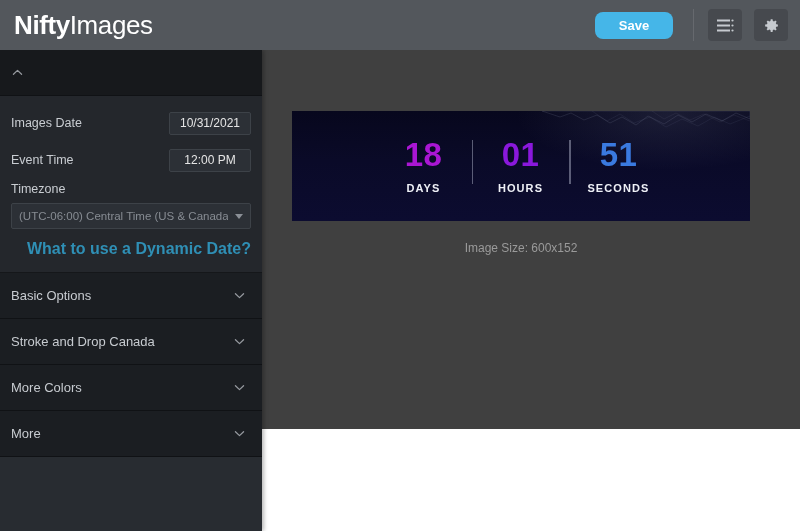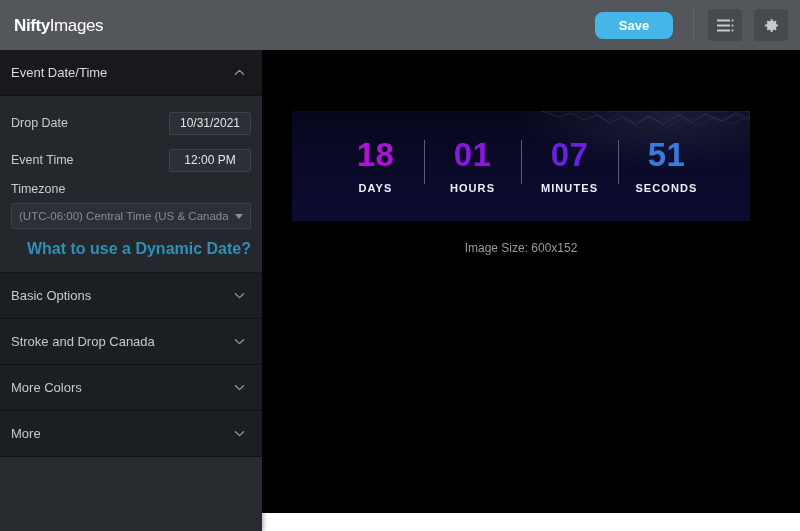--- a/index.html
+++ b/index.html
@@ -29,21 +29,21 @@
     width: 800px;
     height: 50px;
     background: #53575c;
     display: flex;
     align-items: center;
     box-sizing: border-box;
     padding: 0 12px 0 14px;
     z-index: 20;
   }
   .logo {
-    font-size: 17px;
+    font-size: 26px;
     letter-spacing: -0.4px;
     color: #ffffff;
     line-height: 1;
     user-select: none;
     white-space: nowrap;
   }
   .logo .bold { font-weight: bold; }
   .logo .light { font-weight: 300; }
 
   .header-right {
@@ -212,22 +212,22 @@
     font-weight: bold;
     text-decoration: none;
     cursor: pointer;
   }
 
   
   .main {
     position: absolute;
     top: 50px; left: 262px;
     width: 538px;
-    height: 463px;
-    background: #000000;
+    height: 379px;
+    background: #404040;
   }
 
   .banner {
     position: absolute;
     left: 30px;
     top: 61px;
     width: 458px;
     height: 110px;
     background:
       radial-gradient(ellipse 60% 90% at 82% 4%, rgba(150,160,190,0.14) 0%, rgba(150,160,190,0.0) 55%),
@@ -315,29 +315,28 @@
           <path fill="#c6cacf" d="M12 8.4a3.6 3.6 0 1 0 0 7.2 3.6 3.6 0 0 0 0-7.2zm0 5.4a1.8 1.8 0 1 1 0-3.6 1.8 1.8 0 0 1 0 3.6z"></path>
           <path fill="#c6cacf" d="M21 13.3v-2.6l-2.3-.4a7 7 0 0 0-.7-1.7l1.3-1.9-1.8-1.8-1.9 1.3a7 7 0 0 0-1.7-.7L13.5 3h-2.6l-.4 2.5a7 7 0 0 0-1.7.7L6.9 4.9 5.1 6.7l1.3 1.9a7 7 0 0 0-.7 1.7L3 10.7v2.6l2.7.4a7 7 0 0 0 .7 1.7l-1.3 1.9 1.8 1.8 1.9-1.3a7 7 0 0 0 1.7.7l.4 2.5h2.6l.4-2.5a7 7 0 0 0 1.7-.7l1.9 1.3 1.8-1.8-1.3-1.9a7 7 0 0 0 .7-1.7l2.3-.4z"></path>
         </svg>
       </button>
     </div>
   </div>
 
   <div class="sidebar">
 
     <div class="accordion-header open">
-      <span class="accordion-title">Event Date/Time</span>
       <svg class="chev" viewBox="0 0 16 16">
         <path d="M3 10.2 L8 5.4 L13 10.2" fill="none" stroke="#c0c4ca" stroke-width="1.5" stroke-linecap="round" stroke-linejoin="round"></path>
       </svg>
     </div>
 
     <div class="panel-body">
       <div class="field-row">
-        <span class="field-label">Drop Date</span>
+        <span class="field-label">Images Date</span>
         <input class="field-input" type="text" value="10/31/2021" style="">
       </div>
 
       <div class="field-row">
         <span class="field-label">Event Time</span>
         <input class="field-input" type="text" value="12:00 PM" style="">
       </div>
 
       <span class="field-stack-label">Timezone</span>
       <div class="select-wrap">
@@ -399,24 +398,20 @@
 
         <div class="counter-sep"></div>
 
         <div class="counter-cell">
           <span class="counter-value" style="color:#8a18dc">01</span>
           <span class="counter-label">HOURS</span>
         </div>
 
         <div class="counter-sep"></div>
 
-        <div class="counter-cell">
-          <span class="counter-value" style="color:#6622e0">07</span>
-          <span class="counter-label">MINUTES</span>
-        </div>
 
         <div class="counter-sep"></div>
 
         <div class="counter-cell">
           <span class="counter-value" style="color:#3a7ae0">51</span>
           <span class="counter-label">SECONDS</span>
         </div>
 
       </div>
     </div>

